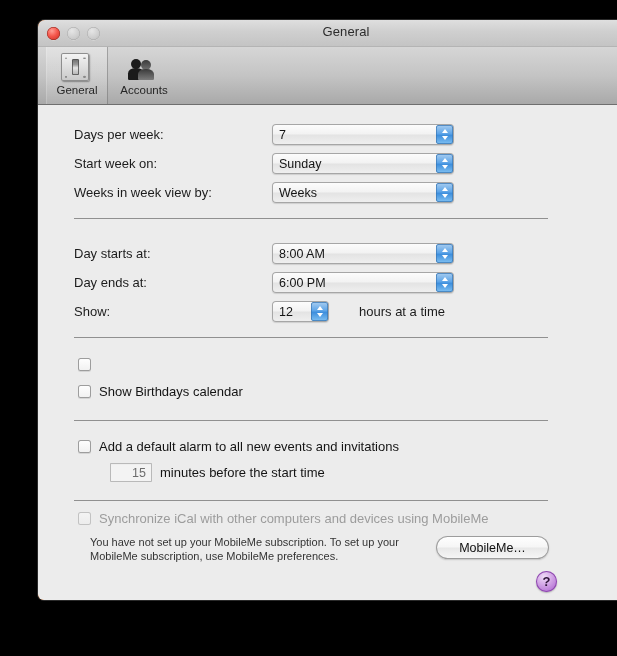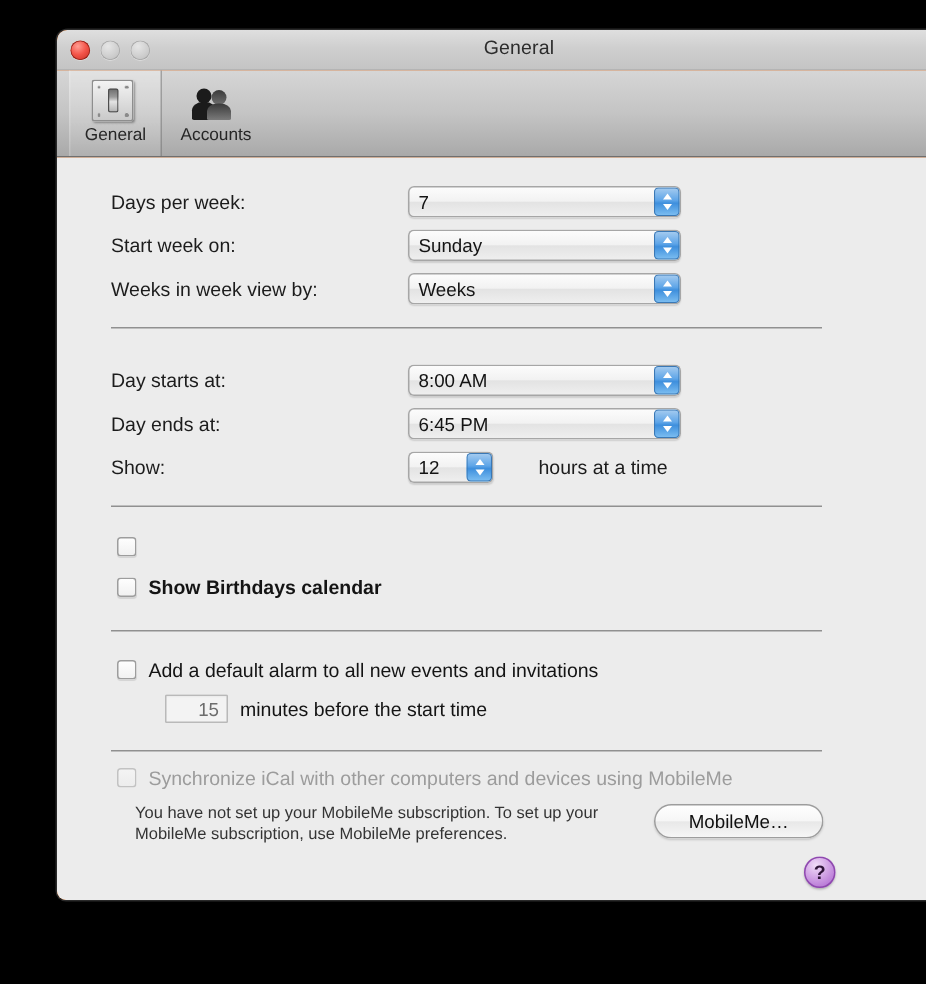--- a/index.html
+++ b/index.html
@@ -340,41 +340,41 @@
       <div class="lbl" style="width:190px;">Day starts at:</div>
       <div class="popup" style="width:182px; margin-left:8px;">
         <span>8:00 AM</span>
         <span class="arrows"></span>
       </div>
     </div>
 
     <div class="row" style="left:36px; top:167px; width:410px;">
       <div class="lbl" style="width:190px;">Day ends at:</div>
       <div class="popup" style="width:182px; margin-left:8px;">
-        <span>6:45 PM</span>
+        <span>6:00 PM</span>
         <span class="arrows"></span>
       </div>
     </div>
 
     <div class="row" style="left:36px; top:196px; width:440px;">
       <div class="lbl" style="width:190px;">Show:</div>
       <div class="popup" style="width:57px; margin-left:8px;">
         <span>12</span>
         <span class="arrows"></span>
       </div>
       <div class="lbl" style="margin-left:10px;padding-left:20px;">hours at a time</div>
     </div>
 
     <div class="sep" style="top:232px;"></div>
 
     <div class="cbrow" style="left:40px; top:253px;">
       <span class="cbox"></span>
     </div>
 
-    <div class="cbrow" style="left:40px; top:279px;font-weight:bold;">
+    <div class="cbrow" style="left:40px; top:279px;">
       <span class="cbox"></span>
       <span class="cblabel">Show Birthdays calendar</span>
     </div>
 
     <div class="sep" style="top:315px;"></div>
 
     <div class="cbrow" style="left:40px; top:334px;">
       <span class="cbox"></span>
       <span class="cblabel">Add a default alarm to all new events and invitations</span>
     </div>

